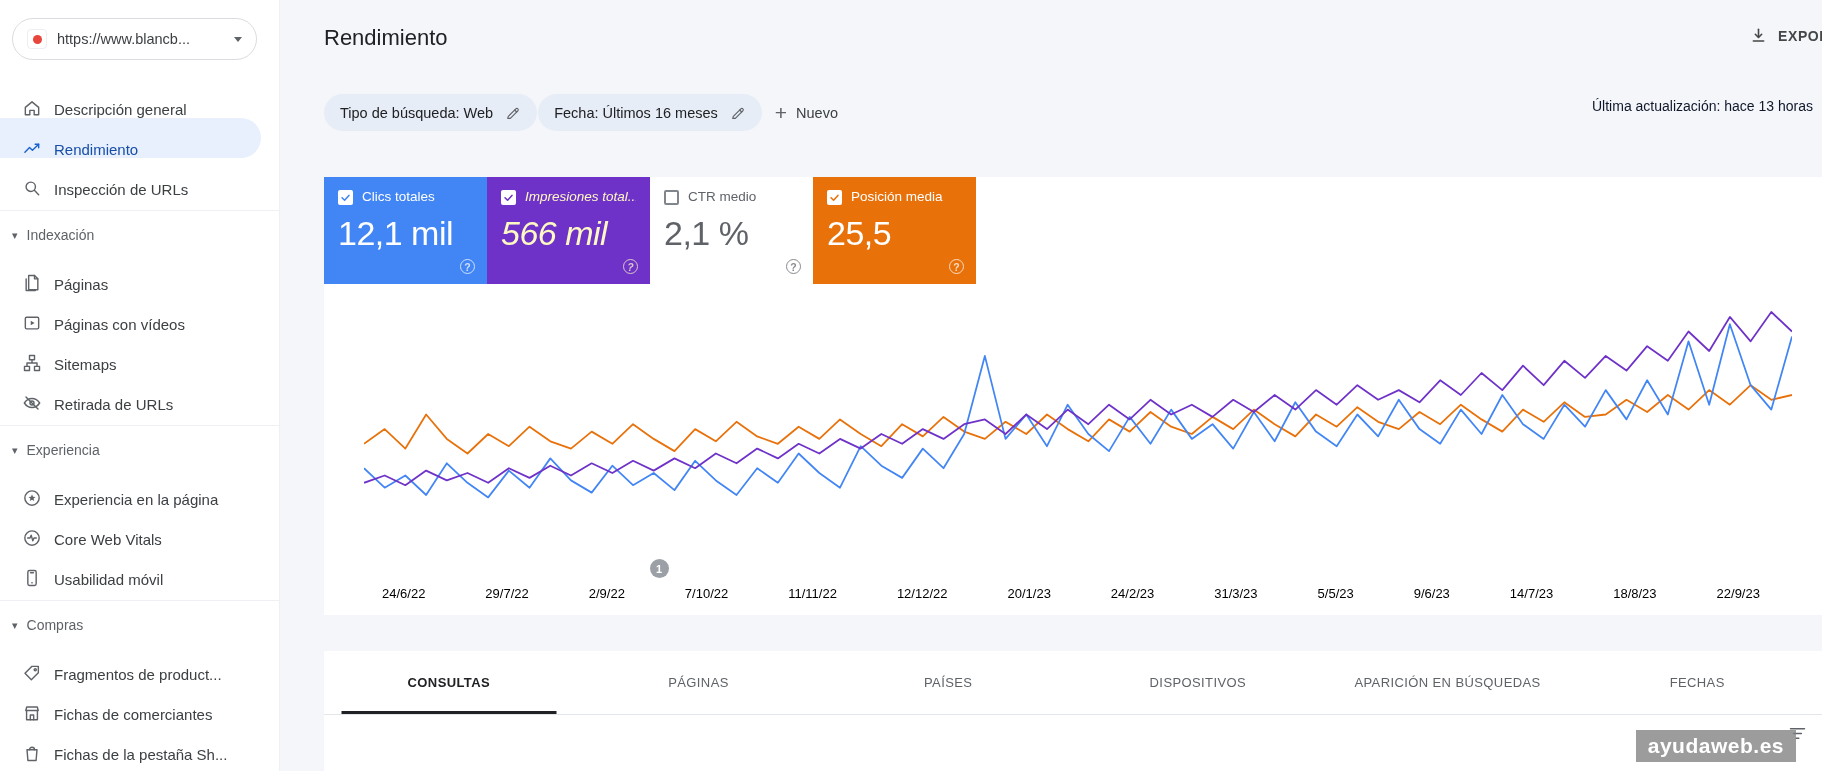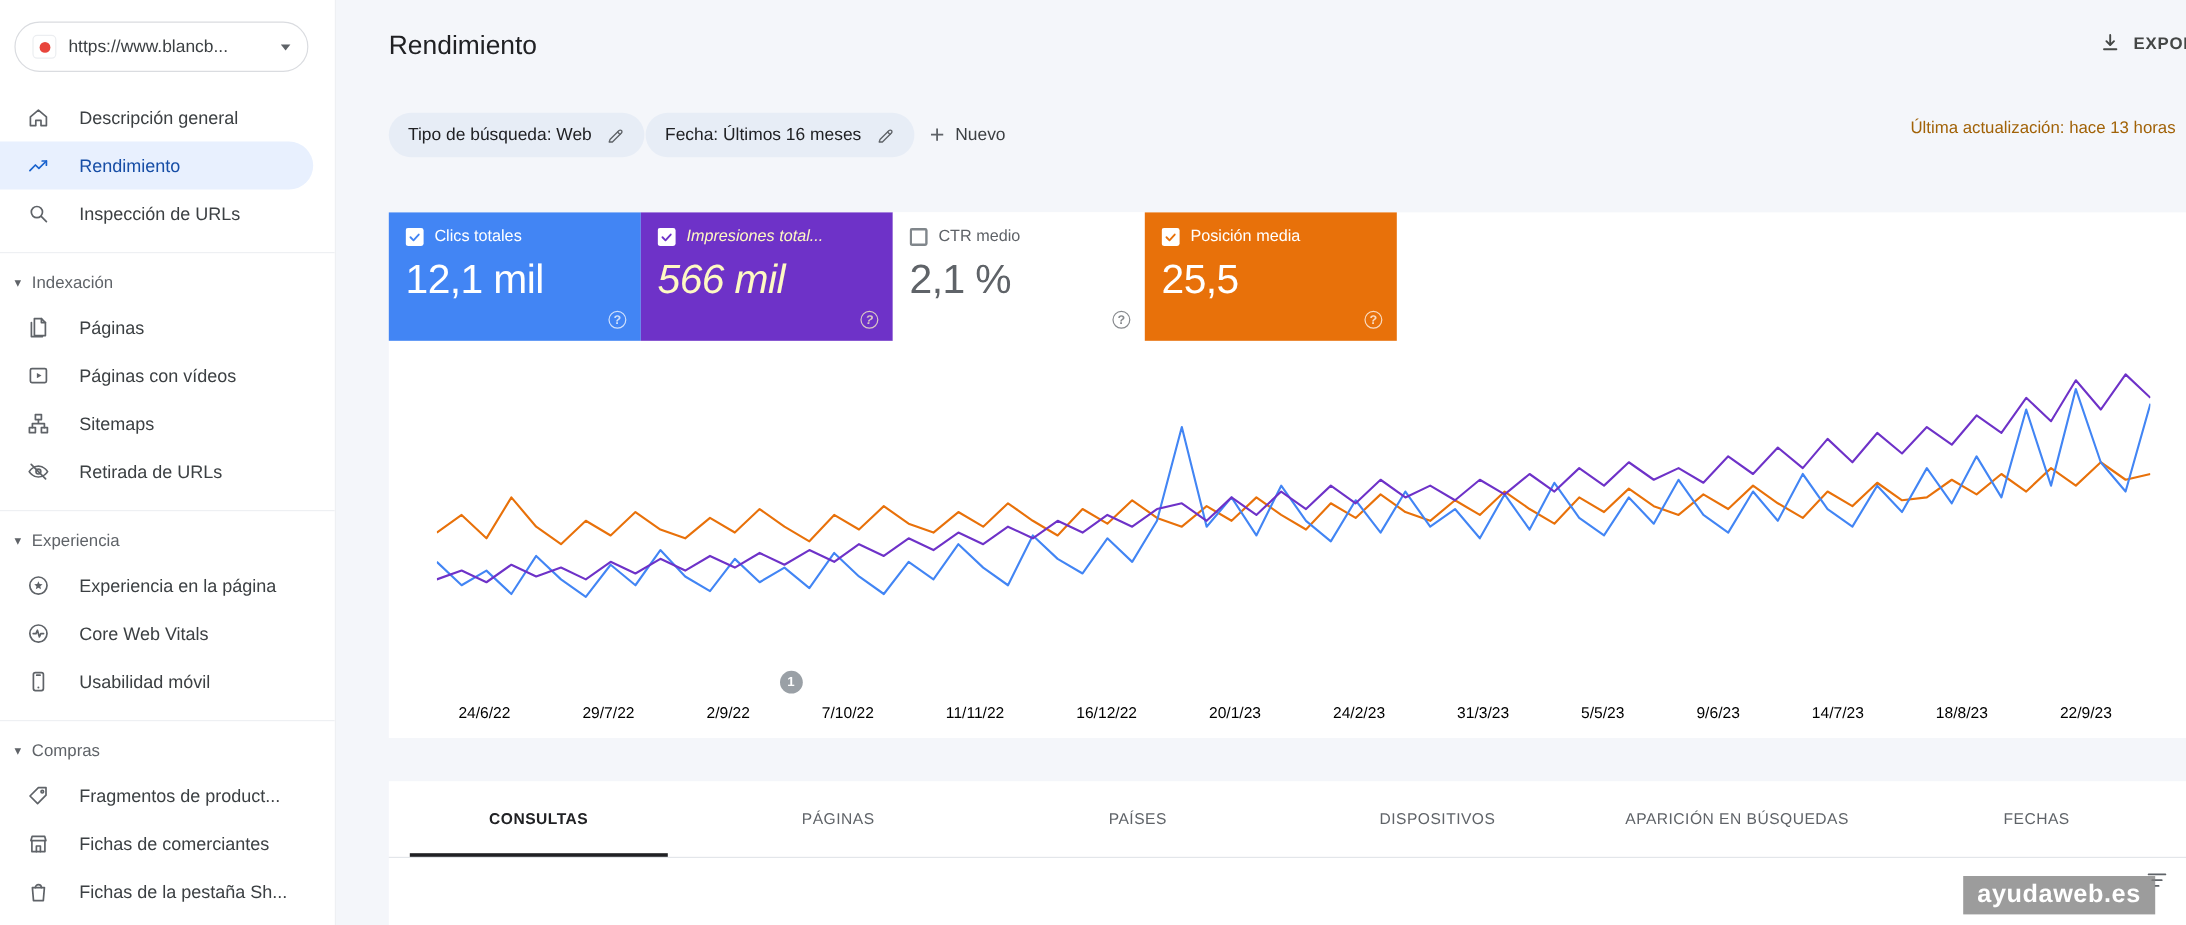--- a/index.html
+++ b/index.html
@@ -14,21 +14,21 @@
 
   
   .sidebar { width:280px; min-width:280px; background:#fff; padding-top:18px; border-right:1px solid #eef0f3; overflow:hidden; }
   .property-selector { margin:0 22px 18px 12px; height:42px; border:1px solid #dadce0; border-radius:21px;
     display:flex; align-items:center; gap:10px; padding:0 14px; background:#fff; cursor:pointer; }
   .favicon { width:20px; height:20px; border-radius:4px; border:1px solid #eceef1; display:flex; align-items:center; justify-content:center; background:#fff; }
   .favicon-dot { width:9px; height:9px; border-radius:50%; background:#e8453c; }
   .prop-url { flex:1; font-size:14.5px; color:#3c4043; white-space:nowrap; overflow:hidden; }
   .dd-arrow { width:0; height:0; border-left:4.5px solid transparent; border-right:4.5px solid transparent; border-top:5.5px solid #5f6368; }
 
-  .nav-item { height:40px; display:flex; align-items:center; gap:24px; padding-left:22px; margin-right:18px;
+  .nav-item { height:40px; display:flex; align-items:flex-end; gap:12px; padding-left:22px; margin-right:18px;
     border-radius:0 20px 20px 0; font-size:15px; color:#3c4043; cursor:pointer; white-space:nowrap; }
   .nav-item .icon { color:#5f6368; }
   .nav-item.active { background:#e8f0fe; color:#174ea6; font-weight:500; }
   .nav-item.active .icon { color:#1a63ce; }
 
   .nav-section { border-top:1px solid #eef0f3; margin-top:12px; padding-top:6px; }
   .section-header { height:36px; display:flex; align-items:center; gap:9px; padding-left:12px; font-size:14px; color:#5f6368; cursor:pointer; }
   .caret { font-size:11px; color:#5f6368; }
 
   
@@ -38,26 +38,26 @@
   .export-btn { position:absolute; top:26px; left:1469px; display:flex; align-items:center; gap:10px;
     font-size:14px; font-weight:700; letter-spacing:.6px; color:#444746; cursor:pointer; white-space:nowrap; }
   .export-btn svg.ic { width:19px; height:19px; stroke-width:2; }
 
   .filter-row { margin:18px 0 0 44px; display:flex; align-items:center; gap:1px; }
   .chip { height:37px; background:#e7edf6; border-radius:19px; display:flex; align-items:center; gap:12px;
     padding:0 16px; font-size:14.5px; font-weight:500; color:#202124; cursor:pointer; }
   .chip svg.ic { width:16px; height:16px; color:#5f6368; }
   .new-btn { display:flex; align-items:center; gap:9px; margin-left:12px; font-size:14.5px; font-weight:500; color:#3c4043; cursor:pointer; }
   .plus { font-size:21px; line-height:1; color:#5f6368; }
-  .last-update { position:absolute; top:98px; left:1312px; font-size:14px; color:#a16207; white-space:nowrap; }
+  .last-update { position:absolute; top:98px; left:1312px; font-size:14px; color:#0f172a; white-space:nowrap; }
 
   
   .perf-panel { margin:46px 0 0 44px; width:calc(100% - 44px); background:#fff; padding-bottom:14px; }
   .cards-row { display:flex; }
-  .metric-card { width:210px; height:107px; padding:13px 14px; position:relative; cursor:pointer; }
+  .metric-card { width:163px; height:107px; padding:13px 14px; position:relative; cursor:pointer; }
   .card-label { display:flex; align-items:center; gap:9px; font-size:13.5px; font-weight:500; line-height:1.1; white-space:nowrap; overflow:hidden; }
   .card-value { margin-top:9px; font-size:34px; font-weight:400; letter-spacing:-.5px; }
   .cb { width:15px; height:15px; min-width:15px; border-radius:2px; display:flex; align-items:center; justify-content:center; }
   .cb svg { width:11px; height:11px; fill:none; stroke:var(--cc); stroke-width:3.4; stroke-linecap:round; stroke-linejoin:round; }
   .cb.checked { background:#fff; }
   .cb.unchecked { border:2px solid #80868b; }
   .help { position:absolute; right:12px; bottom:10px; width:15px; height:15px; border-radius:50%;
     border:1.5px solid currentColor; opacity:.75; font-size:10.5px; font-weight:700;
     display:flex; align-items:center; justify-content:center; }
 
@@ -334,21 +334,21 @@
           <polyline points="0.0,178.8 21.2,171.5 42.4,181.2 63.7,166.6 84.9,176.4 106.1,169.0 127.3,178.8 148.5,164.2 169.7,173.9 191.0,161.7 212.2,171.5 233.4,159.3 254.6,169.0 275.8,156.8 297.0,166.6 318.3,154.4 339.5,164.2 360.7,149.5 381.9,159.3 403.1,144.6 424.3,154.4 445.6,139.8 466.8,149.5 488.0,134.9 509.2,144.6 530.4,130.0 551.7,139.8 572.9,125.1 594.1,134.9 615.3,120.2 636.5,115.4 657.7,130.0 679.0,110.5 700.2,125.1 721.4,105.6 742.6,120.2 763.8,100.7 785.0,115.4 806.3,95.8 827.5,110.5 848.7,100.7 869.9,112.9 891.1,95.8 912.3,108.0 933.6,91.0 954.8,105.6 976.0,86.1 997.2,100.7 1018.4,81.2 1039.7,95.8 1060.9,86.1 1082.1,98.3 1103.3,76.3 1124.5,91.0 1145.7,69.0 1167.0,86.1 1188.2,61.7 1209.4,81.2 1230.6,56.8 1251.8,73.9 1273.0,51.9 1294.3,66.6 1315.5,42.2 1336.7,56.8 1357.9,27.5 1379.1,47.0 1400.3,12.9 1421.6,37.3 1442.8,8.0 1464.0,27.5" fill="none" stroke="#6e32c8" stroke-width="1.8" stroke-linejoin="round"></polyline>
         </svg>
       <div class="annotation-dot" style="left: 20%;">1</div>
     </div>
     <div class="x-labels">
         <span>24/6/22</span>
         <span>29/7/22</span>
         <span>2/9/22</span>
         <span>7/10/22</span>
         <span>11/11/22</span>
-        <span>16/12/22</span>
+        <span>12/12/22</span>
         <span>20/1/23</span>
         <span>24/2/23</span>
         <span>31/3/23</span>
         <span>5/5/23</span>
         <span>9/6/23</span>
         <span>14/7/23</span>
         <span>18/8/23</span>
         <span>22/9/23</span>
       </div>
   </section>

